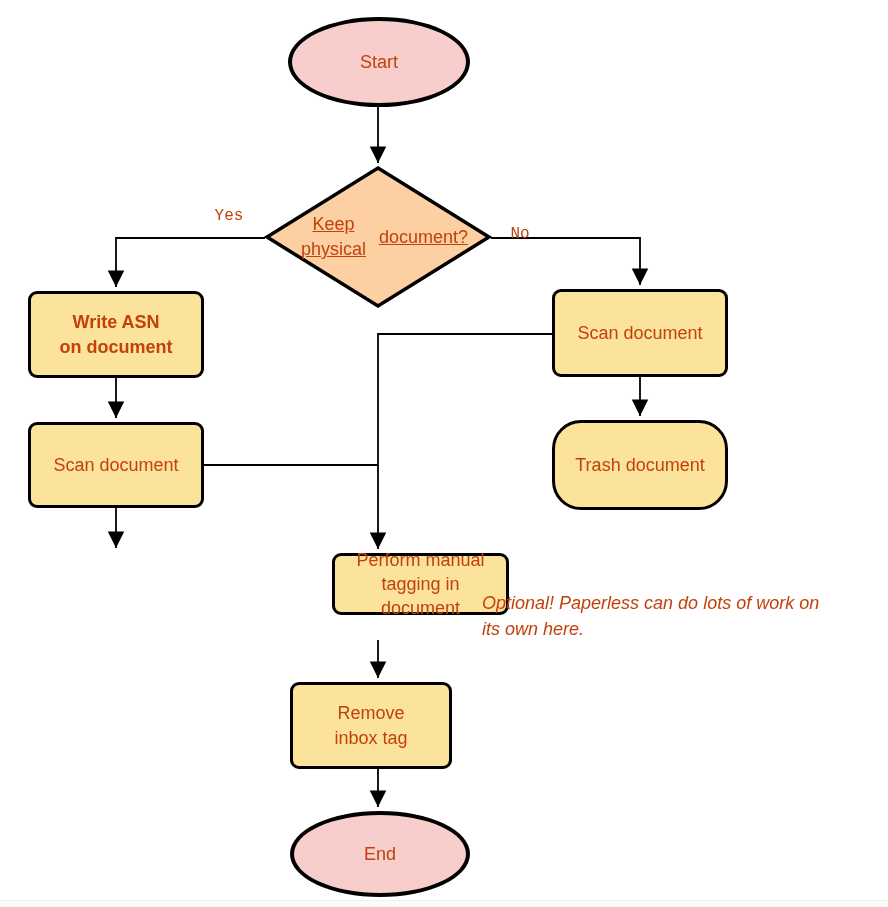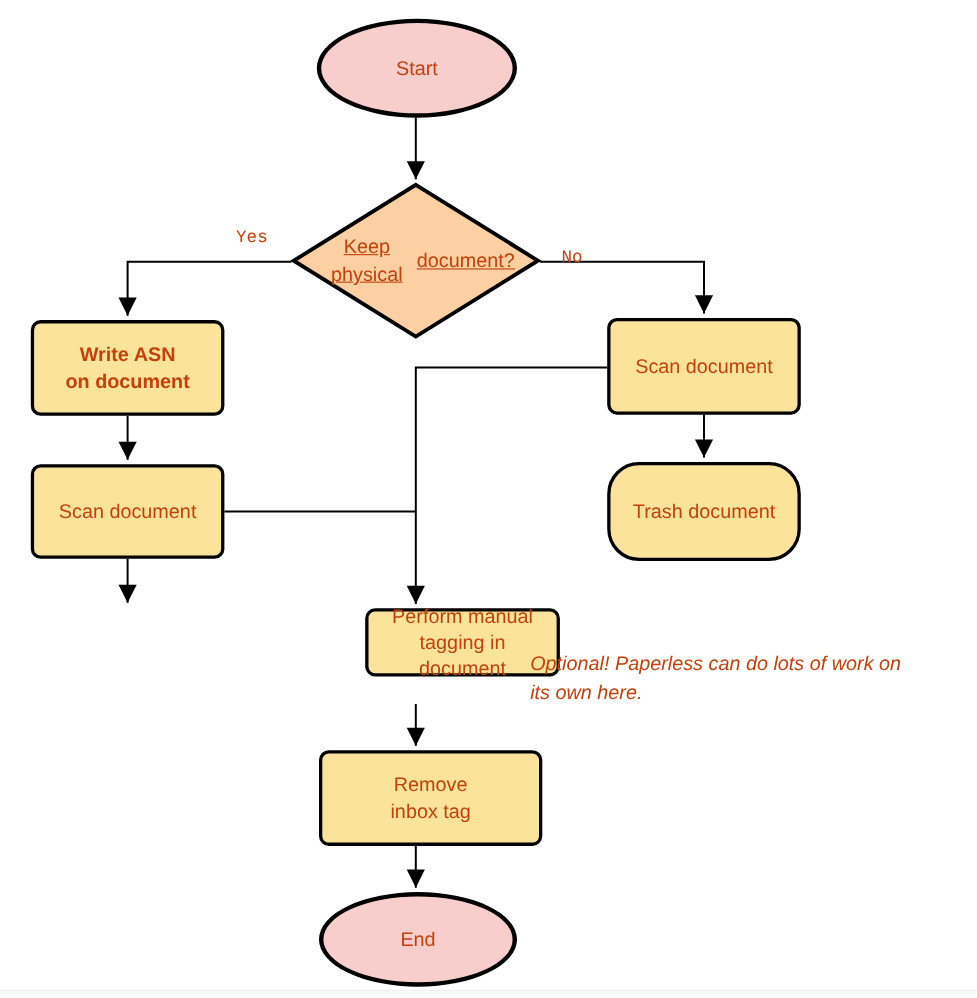--- a/index.html
+++ b/index.html
@@ -143,21 +143,21 @@
   <div class="node rect" style="left:552px; top:420px; width:176px; height:90px;border-radius:29px;">
     <span class="line">Trash document</span>
   </div>
 
   <div class="node rect" style="left:290px; top:553px; width:177px; height:62px; line-height:24px;margin-left:42px;">
     <span class="line">Perform manual</span>
     <span class="line">tagging in</span>
     <span class="line">document</span>
   </div>
 
-  <div class="node rect" style="left:290px; top:682px; width:203px; height:87px;">
+  <div class="node rect" style="left:290px; top:682px; width:162px; height:87px;">
     <span class="line">Remove</span>
     <span class="line">inbox tag</span>
   </div>
 
   <div class="note" style="left:482px; top:590px; width:420px;">
     <span class="line">Optional! Paperless can do lots of work on</span>
     <span class="line">its own here.</span>
   </div>
 
   <div class="node terminator" style="left:290px; top:811px; width:180px; height:86px;">

